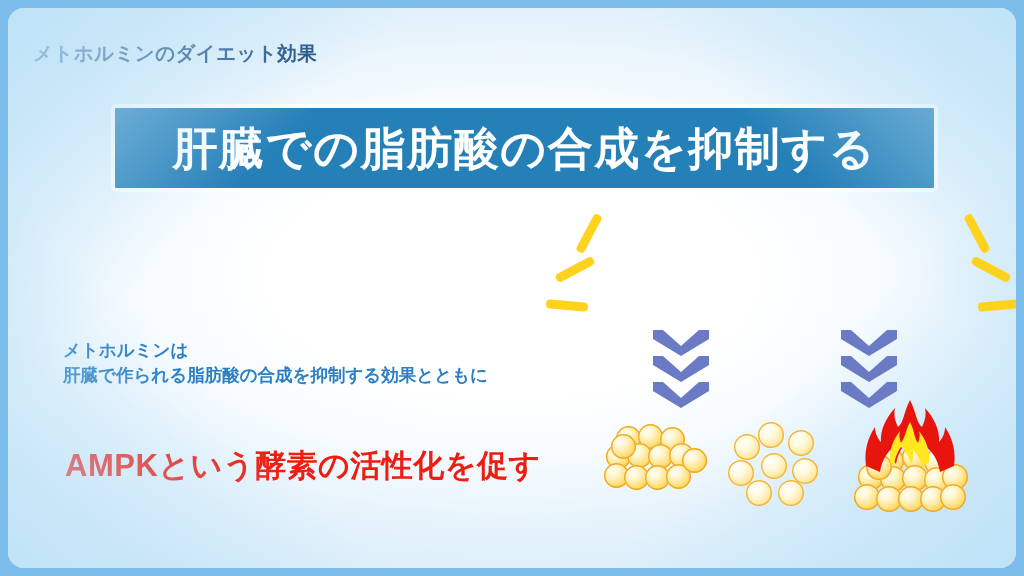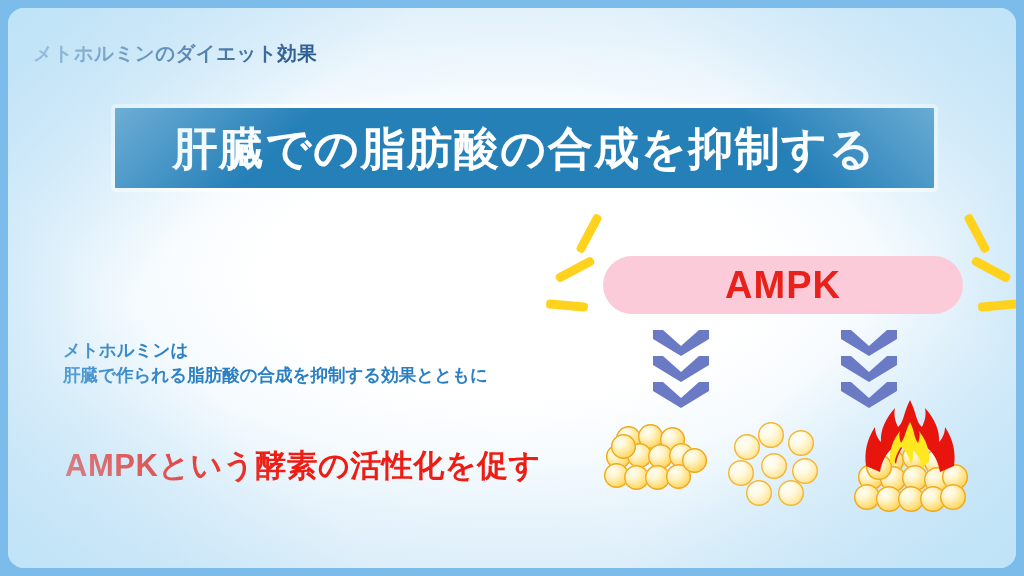--- a/index.html
+++ b/index.html
@@ -193,23 +193,20 @@
         <div class="ray" style="width:42px; left:6px;  top:52px; transform:rotate(-28deg);"></div>
         <div class="ray" style="width:42px; left:-2px; top:88px; transform:rotate(5deg);"></div>
       </div>
 
       <div class="rays" style="left:940px; top:205px; width:70px; height:100px;">
         <div class="ray" style="width:42px; left:8px;  top:16px; transform:rotate(62deg);"></div>
         <div class="ray" style="width:42px; left:22px; top:52px; transform:rotate(28deg);"></div>
         <div class="ray" style="width:42px; left:30px; top:88px; transform:rotate(-5deg);"></div>
       </div>
 
-      <div class="ampk-pill">
-        <span class="ampk-text">AMPK</span>
-      </div>
 
       <div class="chev-stack" style="left:645px; top:322px; height:80px;">
         <div class="chev" style="top:0px;">
           <svg width="56" height="26" viewBox="0 0 56 26">
             <polygon points="0,0 10,0 28,16 46,0 56,0 56,9 28,26 0,9" fill="#6b7ac4"></polygon>
           </svg>
         </div>
         <div class="chev" style="top:26px;">
           <svg width="56" height="26" viewBox="0 0 56 26">
             <polygon points="0,0 10,0 28,16 46,0 56,0 56,9 28,26 0,9" fill="#6b7ac4"></polygon>

